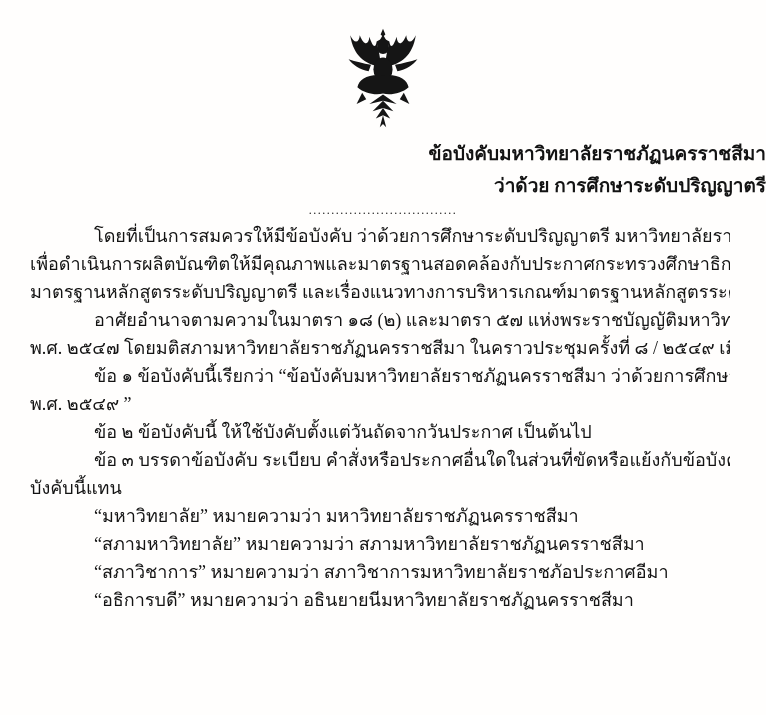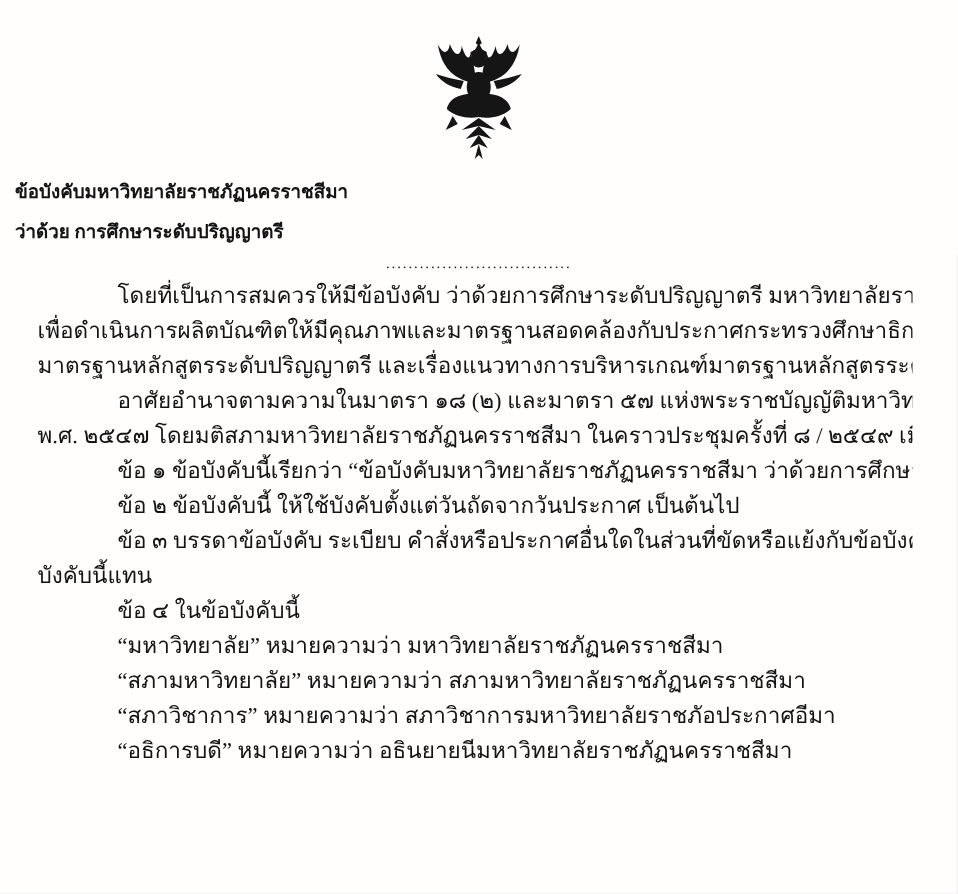--- a/index.html
+++ b/index.html
@@ -14,25 +14,24 @@
     overflow: hidden;
   }
   .emblem-wrap {
     padding-top: 28px;
     text-align: center;
     line-height: 0;
   }
   .emblem-wrap svg { display: inline-block; }
   .title-block {
     margin-top: 6px;
-    text-align: left;
+    text-align: right;
     font-weight: bold;
-    font-size: 15px;
+    font-size: 19px;
     line-height: 32px;
-    margin-left: 12px;
   }
   .title-line { margin: 0; }
   .divider {
     margin-top: 1px;
     text-align: center;
     font-size: 12px;
     letter-spacing: 1.5px;
     line-height: 14px;
     color: #222;
   }
@@ -91,23 +90,23 @@
 
   <div class="divider">.................................</div>
 
   <div class="body-block">
       <p class="line indent">โดยที่เป็นการสมควรให้มีข้อบังคับ ว่าด้วยการศึกษาระดับปริญญาตรี   มหาวิทยาลัยราชภัฏนครราชสีมา</p>
       <p class="line">เพื่อดำเนินการผลิตบัณฑิตให้มีคุณภาพและมาตรฐานสอดคล้องกับประกาศกระทรวงศึกษาธิการ    เรื่อง เกณฑ์</p>
       <p class="line">มาตรฐานหลักสูตรระดับปริญญาตรี และเรื่องแนวทางการบริหารเกณฑ์มาตรฐานหลักสูตรระดับอุดมศึกษา</p>
       <p class="line indent">อาศัยอำนาจตามความในมาตรา ๑๘ (๒) และมาตรา ๕๗ แห่งพระราชบัญญัติมหาวิทยาลัยราชภัฏ</p>
       <p class="line">พ.ศ. ๒๕๔๗  โดยมติสภามหาวิทยาลัยราชภัฏนครราชสีมา ในคราวประชุมครั้งที่ ๘ / ๒๕๔๙   เมื่อวันที่ ๒๒</p>
       <p class="line indent">ข้อ ๑  ข้อบังคับนี้เรียกว่า  “ข้อบังคับมหาวิทยาลัยราชภัฏนครราชสีมา ว่าด้วยการศึกษาระดับปริญญาตรี</p>
+      <p class="line">พ.ศ. ๒๕๔๙ ”</p>
       <p class="line indent">ข้อ ๒ ข้อบังคับนี้ ให้ใช้บังคับตั้งแต่วันถัดจากวันประกาศ เป็นต้นไป</p>
       <p class="line indent">ข้อ ๓ บรรดาข้อบังคับ ระเบียบ คำสั่งหรือประกาศอื่นใดในส่วนที่ขัดหรือแย้งกับข้อบังคับนี้ ให้ใช้ข้อ</p>
       <p class="line">บังคับนี้แทน</p>
-      <p class="line indent">ข้อ ๔ ในข้อบังคับนี้</p>
       <p class="line indent">“มหาวิทยาลัย”  หมายความว่า มหาวิทยาลัยราชภัฏนครราชสีมา</p>
       <p class="line indent">“สภามหาวิทยาลัย”  หมายความว่า สภามหาวิทยาลัยราชภัฏนครราชสีมา</p>
       <p class="line indent">“สภาวิชาการ”  หมายความว่า สภาวิชาการมหาวิทยาลัยราชภัอประกาศอีมา</p>
       <p class="line indent">“อธิการบดี”  หมายความว่า อธินยายนีมหาวิทยาลัยราชภัฏนครราชสีมา</p>
     </div>
 
 </div>
 
 </body></html>

